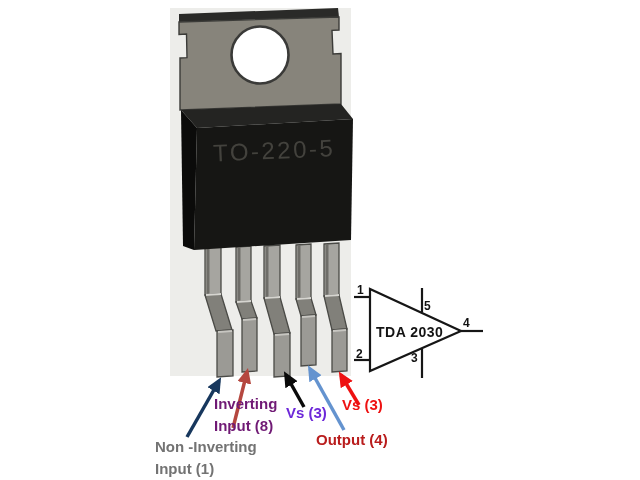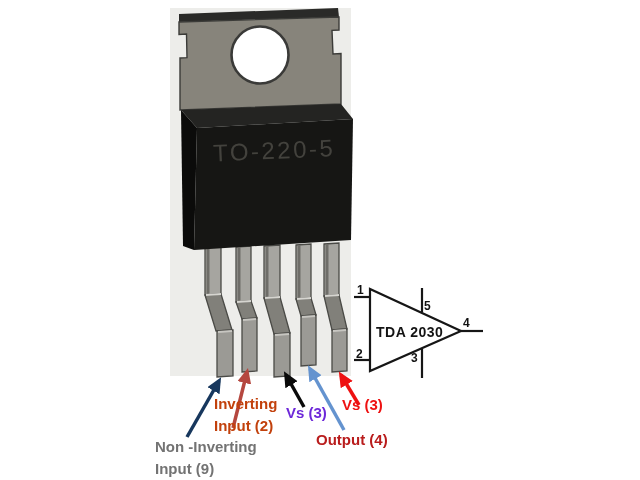--- a/index.html
+++ b/index.html
@@ -1,21 +1,21 @@
 <!DOCTYPE html>
 <html><head>
 <meta charset="utf-8">
 <style>
   html,body{margin:0;padding:0;background:#ffffff;}
   #canvas{position:relative;width:640px;height:480px;background:#ffffff;overflow:hidden;
           font-family:"Liberation Sans",sans-serif;}
   #scene{position:absolute;left:0;top:0;}
   .pin-label{position:absolute;font-weight:bold;font-size:15px;line-height:18px;white-space:nowrap;}
   .lbl-pin1{color:#737373;}
-  .lbl-pin2{color:#c2410c;}
+  .lbl-pin2{color:#701a75;}
   .lbl-pin3{color:#6d28d9;}
   .lbl-pin4{color:#b91c1c;}
   .lbl-pin5{color:#ee1111;}
   text{font-family:"Liberation Sans",sans-serif;}
   .marking{font-size:24px;letter-spacing:2.5px;fill:#43423d;}
   .opamp-name{font-size:14px;font-weight:bold;fill:#141414;letter-spacing:0.5px;}
   .opamp-num{font-size:12px;font-weight:bold;fill:#111111;}
 </style>
 </head>
 <body>
@@ -118,23 +118,23 @@
     <g fill="none">
       <line x1="187" y1="437" x2="219" y2="381" stroke="#17375d" stroke-width="3.5" marker-end="url(#ah-navy)"></line>
       <line x1="233" y1="428" x2="247" y2="372" stroke="#b5473f" stroke-width="3.5" marker-end="url(#ah-brick)"></line>
       <line x1="304" y1="407" x2="286" y2="375" stroke="#0a0a0a" stroke-width="3.5" marker-end="url(#ah-black)"></line>
       <line x1="344" y1="430" x2="310" y2="369" stroke="#6493cf" stroke-width="3.5" marker-end="url(#ah-blue)"></line>
       <line x1="359" y1="405" x2="341" y2="375" stroke="#ee1111" stroke-width="3.5" marker-end="url(#ah-red)"></line>
     </g>
   </svg>
 
   <div class="pin-label lbl-pin1" style="left:155px;top:438px;">Non -Inverting</div>
-  <div class="pin-label lbl-pin1" style="left:155px;top:460px;">Input (9)</div>
+  <div class="pin-label lbl-pin1" style="left:155px;top:460px;">Input (1)</div>
 
   <div class="pin-label lbl-pin2" style="left:214px;top:395px;">Inverting</div>
-  <div class="pin-label lbl-pin2" style="left:214px;top:417px;">Input (2)</div>
+  <div class="pin-label lbl-pin2" style="left:214px;top:417px;">Input (8)</div>
 
   <div class="pin-label lbl-pin3" style="left:286px;top:404px;">Vs (3)</div>
 
   <div class="pin-label lbl-pin4" style="left:316px;top:431px;">Output (4)</div>
 
   <div class="pin-label lbl-pin5" style="left:342px;top:396px;">Vs (3)</div>
 </div>
 
 </body></html>

